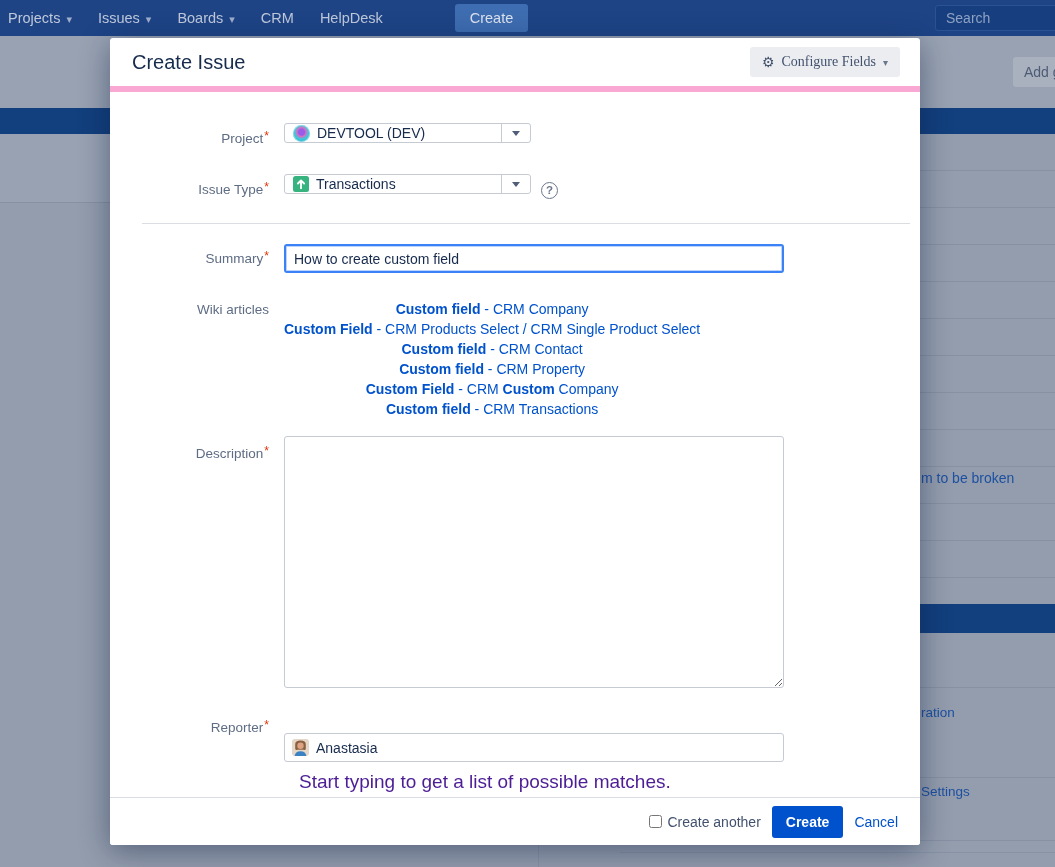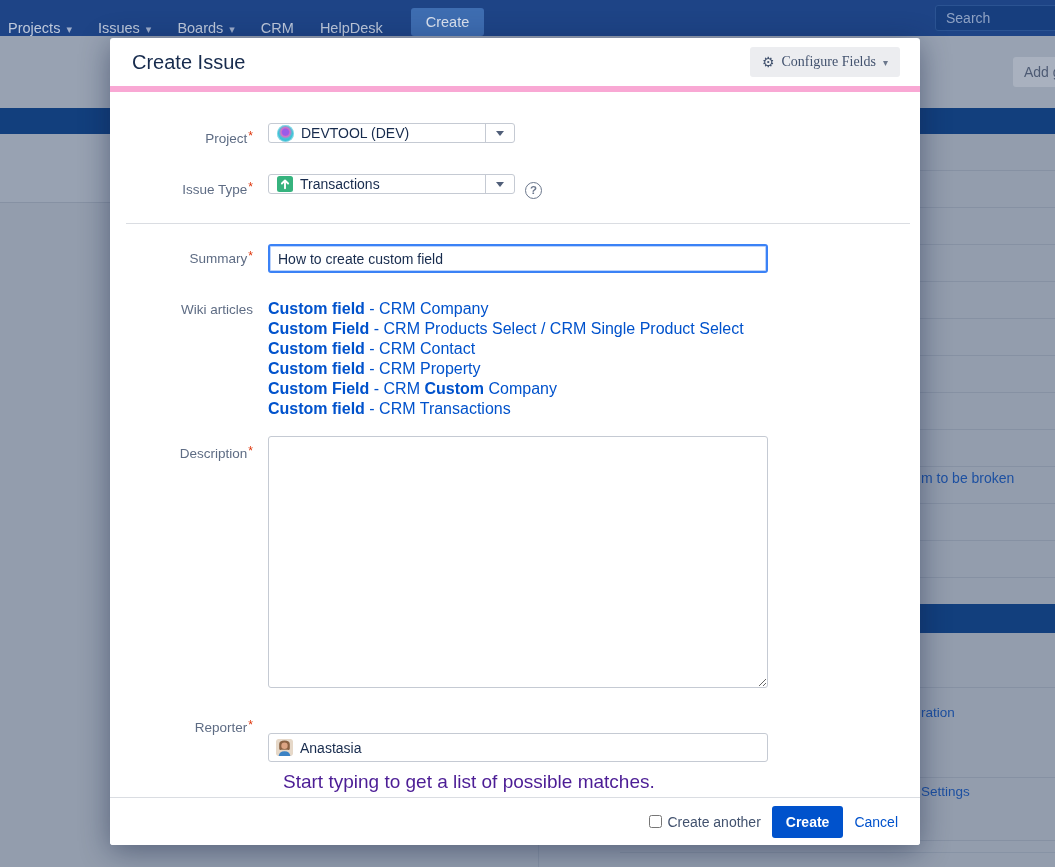--- a/index.html
+++ b/index.html
@@ -16,42 +16,42 @@
   .bg-rows { position:absolute; left:900px; top:134px; width:155px; height:470px;
     background:repeating-linear-gradient(to bottom, transparent 0 36px, #8691A3 36px 37px); }
   .bg-blueband2 { position:absolute; left:900px; top:604px; width:155px; height:29px; background:#123F7D; }
   .bg-line { position:absolute; background:#8691A3; }
   .bg-link { position:absolute; color:#1D50A1; font-size:14px; }
   .bg-vline { position:absolute; left:538px; top:845px; width:1px; height:22px; background:#8793A5; }
   .bg-hline { position:absolute; left:620px; top:852px; width:435px; height:1px; background:#8793A5; }
 
   
   .nav { position:absolute; left:0; top:0; width:1055px; height:36px; background:#1E4486;
-    display:flex; align-items:flex-end; padding-left:8px; z-index:2; }
+    display:flex; align-items:center; padding-left:8px; z-index:2;gap:44px; }
   .nav-item { color:#BFC9DB; font-size:14.5px; margin-right:26px; display:flex; align-items:center;
     gap:6px; cursor:pointer; white-space:nowrap; }
   .caret::after { content:"▾"; font-size:11px; color:#9FAECB; }
   .nav-create { background:#3E6DB1; color:#DCE3EF; font-size:14.5px; border:none; border-radius:3px;
     padding:6px 15px; margin-left:2px; cursor:pointer; }
   .nav-search { position:absolute; right:-8px; top:5px; width:128px; height:26px; background:#173E7E;
     border:1px solid #2B5392; border-radius:3px; color:#C4CFE3; font-size:14px; padding:0 10px; outline:none; }
   .nav-search::placeholder { color:#8EA2C4; }
 
   
   .modal { position:absolute; left:110px; top:38px; width:810px; height:807px; background:#fff;
     border-radius:3px; box-shadow:0 6px 30px rgba(10,25,60,.45); z-index:10; display:flex; flex-direction:column; }
   .modal-header { height:54px; flex:0 0 auto; display:flex; align-items:center; justify-content:space-between;
     padding:0 20px 0 22px; border-bottom:6px solid #f9a8d4; }
   .modal-title { font-size:20px; color:#172B4D; font-weight:500; }
   .cfg-btn { display:flex; align-items:center; gap:7px; background:#ECEDF0; border:none; border-radius:3px;
     height:30px; padding:0 12px; font-size:14px; color:#42526E; font-family:Liberation Serif, serif; cursor:pointer; }
   .gear::after { content:"⚙"; font-family:"DejaVu Sans", sans-serif; font-size:14px; color:#42526E; }
   .dd-caret::after { content:"▾"; font-size:10px; color:#6B778C; }
 
-  .modal-body { flex:1 1 auto; padding:31px 22px 0 18px; overflow:hidden; }
+  .modal-body { flex:1 1 auto; padding:31px 22px 0 34px; overflow:hidden; }
   .frow { display:flex; }
   .flabel { width:140px; flex:0 0 140px; text-align:right; padding-right:15px; color:#5E6C84; font-size:13.5px; }
   .req { color:#DE350B; font-size:12px; position:relative; top:-3px; margin-left:1px; }
 
   .select-box { width:247px; height:20px; border:1px solid #C5CAD3; border-radius:3px; background:#fff;
     display:flex; align-items:stretch; cursor:pointer; }
   .select-value { flex:1; display:flex; align-items:center; gap:7px; padding:0 8px; font-size:14px; color:#172B4D; }
   .select-arrow { width:29px; border-left:1px solid #C5CAD3; display:flex; align-items:center; justify-content:center; }
   .tri { width:0; height:0; border-left:4px solid transparent; border-right:4px solid transparent; border-top:5px solid #505F79; }
 
@@ -60,21 +60,21 @@
     box-shadow:inset 0 0 0 1px rgba(255,255,255,.35); }
   .help-icon { width:17px; height:17px; border:1.5px solid #6B778C; border-radius:50%; color:#6B778C;
     font-size:11.5px; font-weight:bold; display:inline-flex; align-items:center; justify-content:center; margin-left:10px; align-self:center; }
   .help-icon::after { content:"?"; }
 
   .sep { border:none; border-top:1px solid #DADDE2; margin:17px -12px 0 -2px; }
 
   .text-input { width:500px; height:29px; border:2px solid #3B82F6; box-shadow:inset 0 0 0 1px #BCD3FB;
     border-radius:3px; padding:0 8px; font-size:14px; color:#172B4D; font-family:inherit; outline:none; }
 
-  .wiki-line { line-height:20px; font-size:16px; }
+  .wiki-line { line-height:20px; font-size:14px;text-align:center; }
   .wiki-link { color:#0052CC; text-decoration:none; cursor:pointer; }
   .wiki-link .b { font-weight:bold; }
 
   .desc-area { width:500px; height:252px; border:1px solid #C5CAD3; border-radius:3px; resize:vertical;
     font-family:inherit; font-size:14px; color:#172B4D; padding:6px 8px; outline:none; }
 
   .reporter-box { width:500px; height:29px; border:1px solid #C5CAD3; border-radius:3px; display:flex;
     align-items:center; gap:7px; padding:0 7px;margin-top:20px; }
   .reporter-box input { border:none; outline:none; flex:1; font-size:14px; color:#172B4D; font-family:inherit; }
   .hint { margin:9px 0 0 155px; color:#4c1d95; font-size:19px; }

